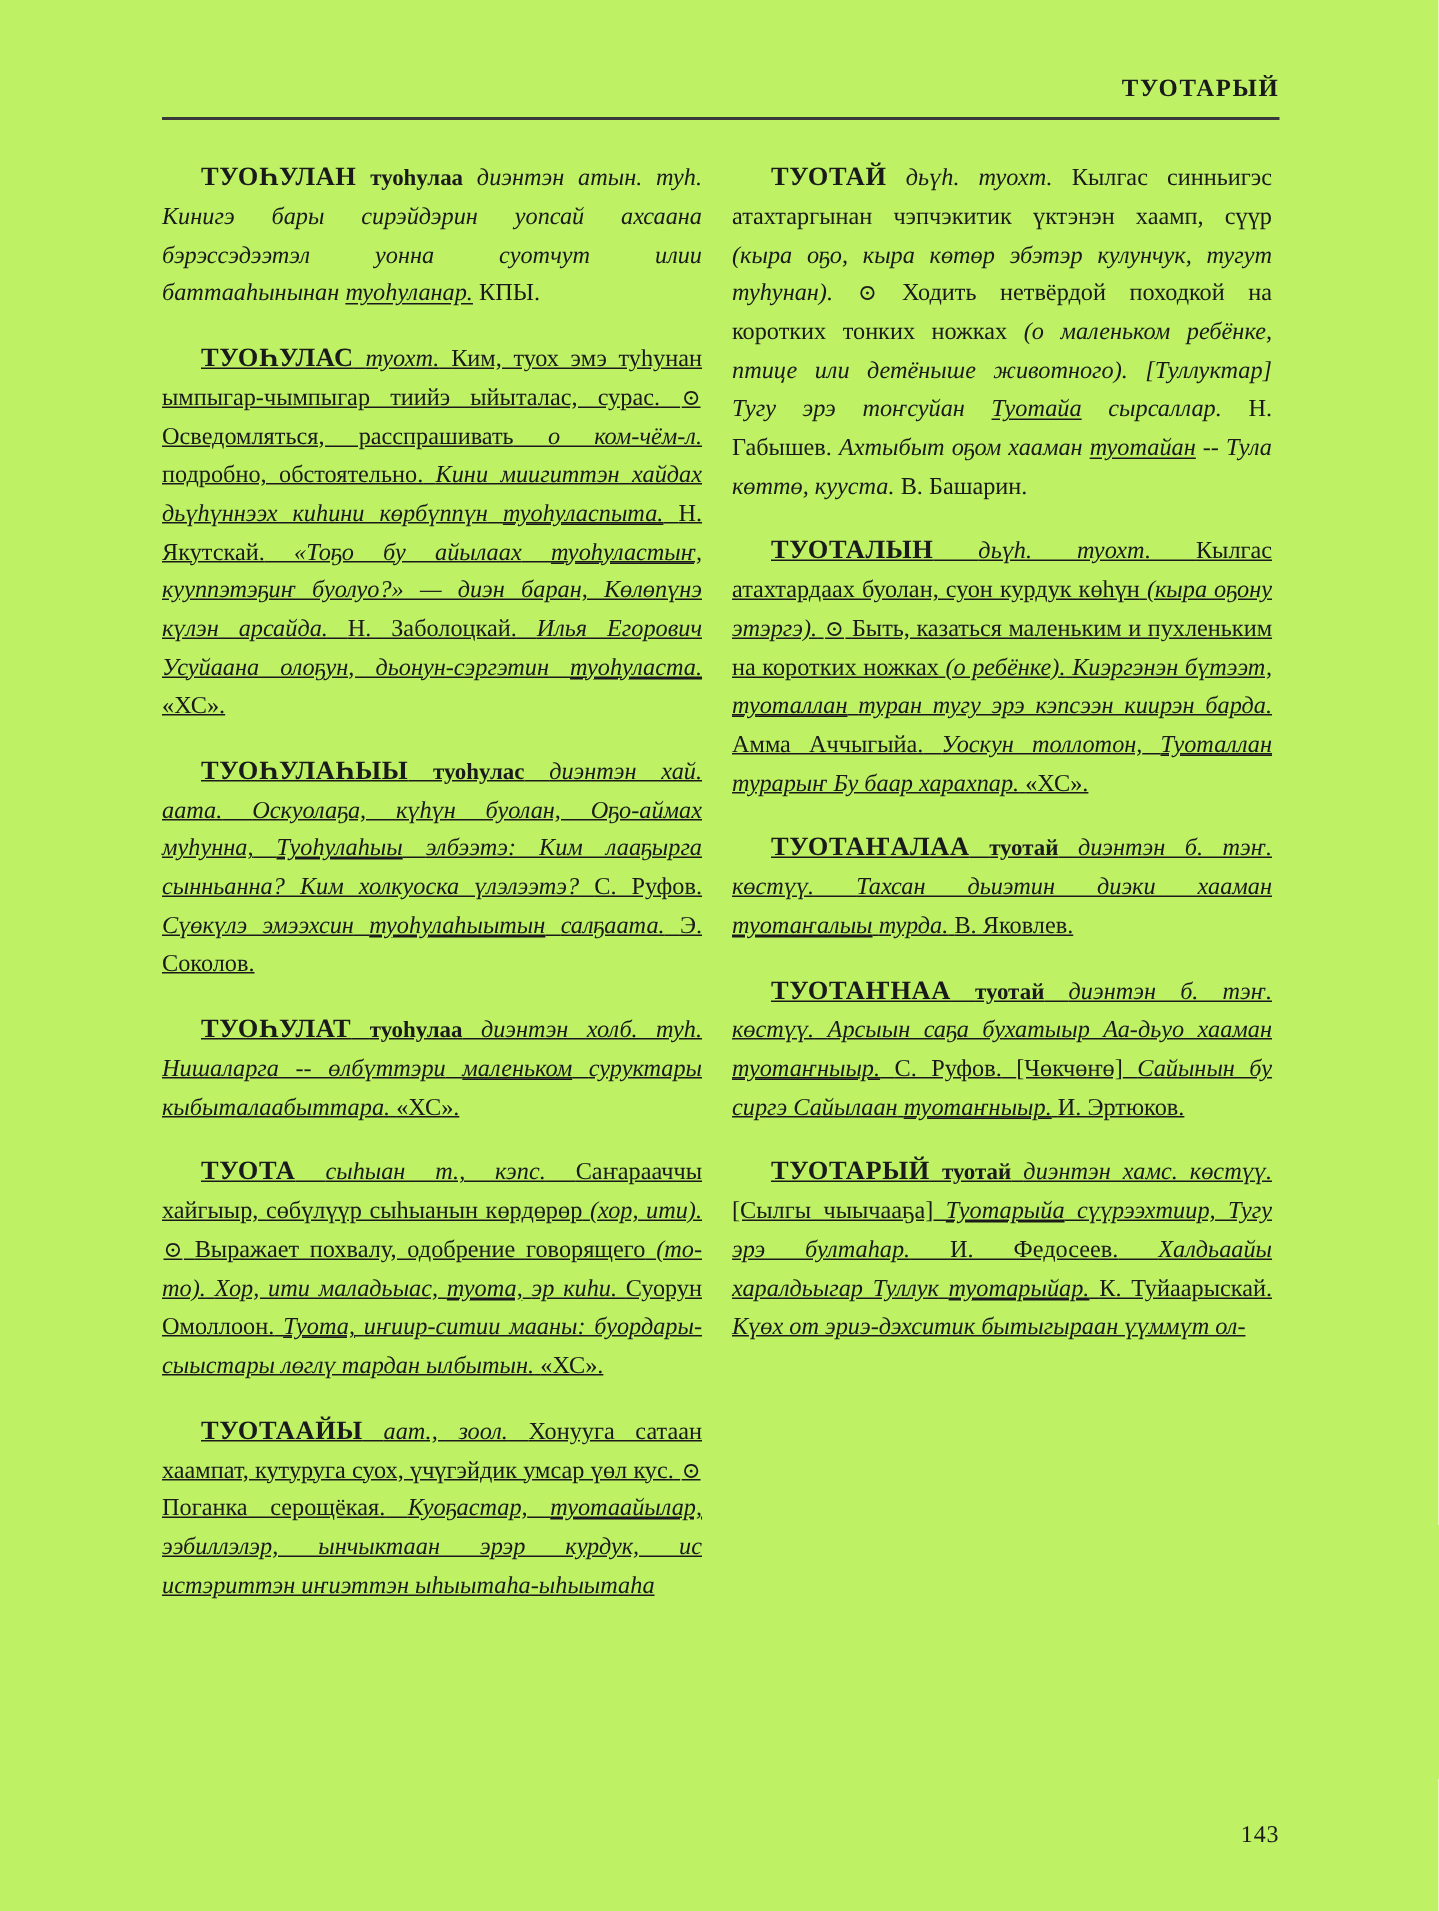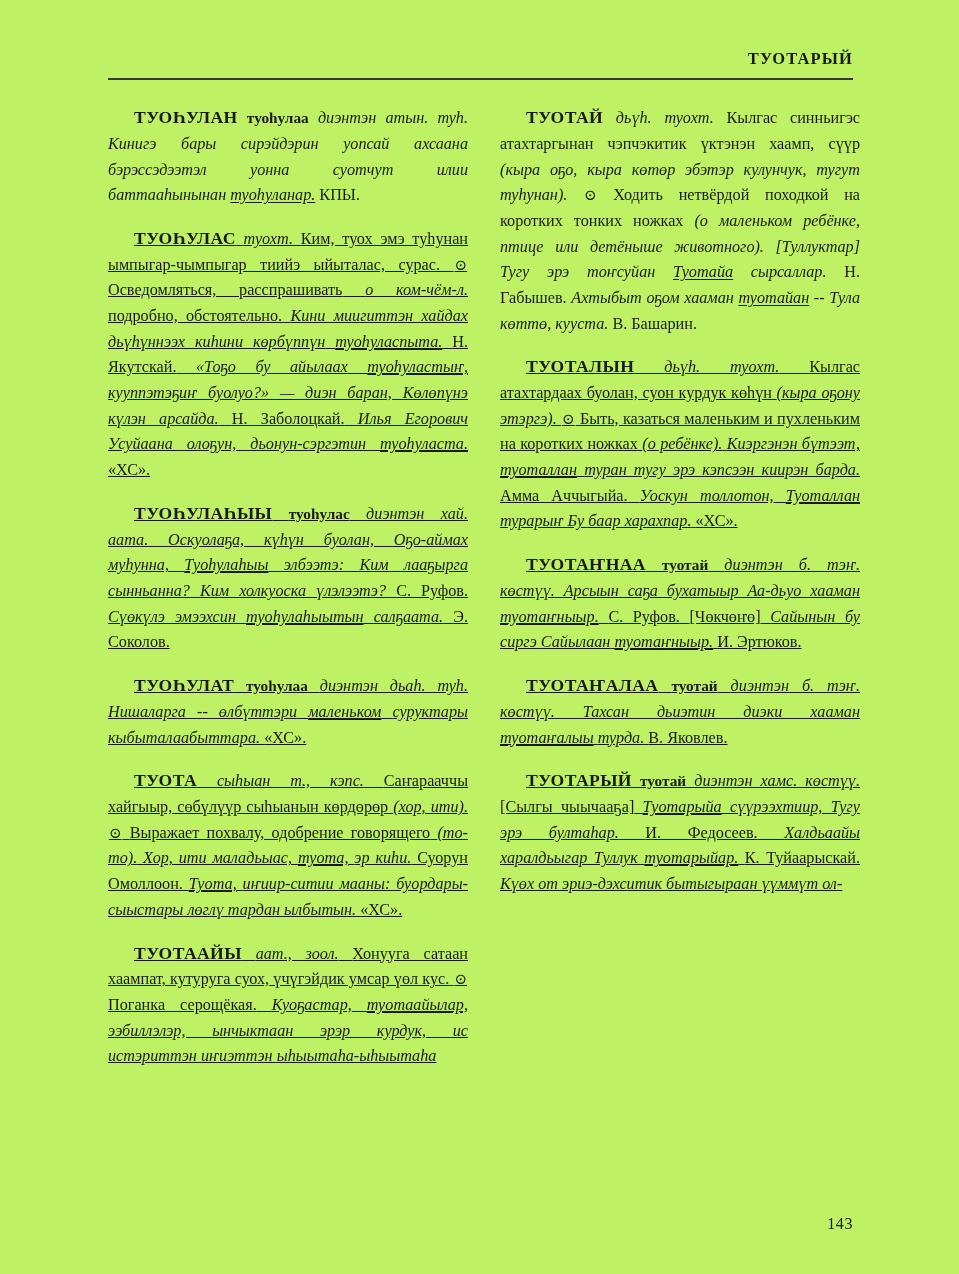--- a/index.html
+++ b/index.html
@@ -47,21 +47,21 @@
   }
 
   
   .columns {
     position: absolute;
     left: 108px;
     top: 104px;
     width: 745px;
     height: 1090px;
     display: flex;
-    gap: 32px;
+    gap: 20px;
   }
   .col {
     width: 360px;
     flex: 0 0 360px;
   }
 
   .entry {
     font-size: 16.2px;
     line-height: 1.585;
     text-align: justify;
@@ -121,38 +121,38 @@
   <div class="columns">
 
     <div class="col">
 
       <p class="entry"><span class="hw">ТУОҺУЛАН</span> <span class="bform">туоһулаа</span> <span class="it">диэнтэн атын. туһ.</span> <span class="it">Кинигэ бары сирэйдэрин уопсай ахсаана бэрэссэдээтэл уонна суотчут илии баттааһынынан</span> <span class="ul">туоһуланар.</span> <span>КПЫ.</span></p>
 
       <p class="entry"><span class="hw">ТУОҺУЛАС</span> <span class="it">туохт.</span> <span>Ким, туох эмэ туһунан ымпыгар-чымпыгар тиийэ ыйыталас, сурас.</span> <span class="sep">⊙</span> <span>Осведомляться, расспрашивать</span> <span class="it">о ком-чём-л.</span> <span>подробно, обстоятельно.</span> <span class="it">Кини миигиттэн хайдах дьүһүннээх киһини көрбүппүн</span> <span class="ul">туоһуласпыта.</span> <span>Н. Якутскай.</span> <span class="it">«Тоҕо бу айылаах</span> <span class="ul">туоһуластыҥ,</span> <span class="it">кууппэтэҕиҥ буолуо?» — диэн баран, Көлөпүнэ күлэн арсайда.</span> <span>Н. Заболоцкай.</span> <span class="it">Илья Егорович Усуйаана олоҕун, дьонун-сэргэтин</span> <span class="ul">туоһуласта.</span> <span>«ХС».</span></p>
 
       <p class="entry"><span class="hw">ТУОҺУЛАҺЫЫ</span> <span class="bform">туоһулас</span> <span class="it">диэнтэн хай. аата.</span> <span class="it">Оскуолаҕа, күһүн буолан, Оҕо-аймах муһунна,</span> <span class="ul">Туоһулаһыы</span> <span class="it">элбээтэ: Ким лааҕырга сынньанна? Ким холкуоска үлэлээтэ?</span> <span>С. Руфов.</span> <span class="it">Сүөкүлэ эмээхсин</span> <span class="ul">туоһулаһыытын</span> <span class="it">салҕаата.</span> <span>Э. Соколов.</span></p>
 
-      <p class="entry"><span class="hw">ТУОҺУЛАТ</span> <span class="bform">туоһулаа</span> <span class="it">диэнтэн дьаһ. туһ.</span> <span class="it">Нишаларга -- өлбүттэри</span> <span class="ul">маленьком</span> <span class="it">суруктары кыбыталаабыттара.</span> <span>«ХС».</span></p>
+      <p class="entry"><span class="hw">ТУОҺУЛАТ</span> <span class="bform">туоһулаа</span> <span class="it">диэнтэн холб. туһ.</span> <span class="it">Нишаларга -- өлбүттэри</span> <span class="ul">маленьком</span> <span class="it">суруктары кыбыталаабыттара.</span> <span>«ХС».</span></p>
 
       <p class="entry"><span class="hw">ТУОТА</span> <span class="it">сыһыан т., кэпс.</span> <span>Саҥарааччы хайгыыр, сөбүлүүр сыһыанын көрдөрөр</span> <span class="it">(хор, ити).</span> <span class="sep">⊙</span> <span>Выражает похвалу, одобрение говорящего</span> <span class="it">(то-то).</span> <span class="it">Хор, ити маладьыас,</span> <span class="ul">туота,</span> <span class="it">эр киһи.</span> <span>Суорун Омоллоон.</span> <span class="ul">Туота,</span> <span class="it">иҥиир-ситии мааны: буордары-сыыстары лөглү тардан ылбытын.</span> <span>«ХС».</span></p>
 
       <p class="entry"><span class="hw">ТУОТААЙЫ</span> <span class="it">аат., зоол.</span> <span>Хонууга сатаан хаампат, кутуруга суох, үчүгэйдик умсар үөл кус.</span> <span class="sep">⊙</span> <span>Поганка серощёкая.</span> <span class="it">Куоҕастар,</span> <span class="ul">туотаайылар,</span> <span class="it">ээбиллэлэр, ынчыктаан эрэр курдук, ис истэриттэн иҥиэттэн ыһыытаһа-ыһыытаһа</span></p>
 
     </div>
 
     <div class="col">
 
 
       <p class="entry"><span class="hw">ТУОТАЙ</span> <span class="it">дьүһ. туохт.</span> <span>Кылгас синньигэс атахтаргынан чэпчэкитик үктэнэн хаамп, сүүр</span> <span class="it">(кыра оҕо, кыра көтөр эбэтэр кулунчук, тугут туһунан).</span> <span class="sep">⊙</span> <span>Ходить нетвёрдой походкой на коротких тонких ножках</span> <span class="it">(о маленьком ребёнке, птице или детёныше животного).</span> <span class="it">[Туллуктар]</span> <span class="it">Тугу эрэ тоҥсуйан</span> <span class="ul">Туотайа</span> <span class="it">сырсаллар.</span> <span>Н. Габышев.</span> <span class="it">Ахтыбыт оҕом хааман</span> <span class="ul">туотайан</span> <span class="it">-- Тула көттө, кууста.</span> <span>В. Башарин.</span></p>
 
       <p class="entry"><span class="hw">ТУОТАЛЫН</span> <span class="it">дьүһ. туохт.</span> <span>Кылгас атахтардаах буолан, суон курдук көһүн</span> <span class="it">(кыра оҕону этэргэ).</span> <span class="sep">⊙</span> <span>Быть, казаться маленьким и пухленьким на коротких ножках</span> <span class="it">(о ребёнке).</span> <span class="it">Киэргэнэн бүтээт,</span> <span class="ul">туоталлан</span> <span class="it">туран тугу эрэ кэпсээн киирэн барда.</span> <span>Амма Аччыгыйа.</span> <span class="it">Уоскун толлотон,</span> <span class="ul">Туоталлан</span> <span class="it">турарыҥ Бу баар харахпар.</span> <span>«ХС».</span></p>
 
+      <p class="entry"><span class="hw">ТУОТАҤАЛАА</span> <span class="bform">туотай</span> <span class="it">диэнтэн б. тэҥ. көстүү.</span> <span class="it">Тахсан дьиэтин диэки хааман</span> <span class="ul">туотаҥалыы</span> <span class="it">турда.</span> <span>В. Яковлев.</span></p>
+
       <p class="entry"><span class="hw">ТУОТАҤНАА</span> <span class="bform">туотай</span> <span class="it">диэнтэн б. тэҥ. көстүү.</span> <span class="it">Арсыын саҕа бухатыыр Аа-дьуо хааман</span> <span class="ul">туотаҥныыр.</span> <span>С. Руфов.</span> <span>[Чөкчөҥө]</span> <span class="it">Сайынын бу сиргэ Сайылаан</span> <span class="ul">туотаҥныыр.</span> <span>И. Эртюков.</span></p>
-
-      <p class="entry"><span class="hw">ТУОТАҤАЛАА</span> <span class="bform">туотай</span> <span class="it">диэнтэн б. тэҥ. көстүү.</span> <span class="it">Тахсан дьиэтин диэки хааман</span> <span class="ul">туотаҥалыы</span> <span class="it">турда.</span> <span>В. Яковлев.</span></p>
 
 
       <p class="entry"><span class="hw">ТУОТАРЫЙ</span> <span class="bform">туотай</span> <span class="it">диэнтэн хамс. көстүү.</span> <span>[Сылгы чыычааҕа]</span> <span class="ul">Туотарыйа</span> <span class="it">сүүрээхтиир, Тугу эрэ бултаһар.</span> <span>И. Федосеев.</span> <span class="it">Халдьаайы харалдьыгар Туллук</span> <span class="ul">туотарыйар.</span> <span>К. Туйаарыскай.</span> <span class="it">Күөх от эриэ-дэхситик бытыгыраан үүммүт ол-</span></p>
 
     </div>
   </div>
 
   <div class="folio">143</div>
 
 </div>

